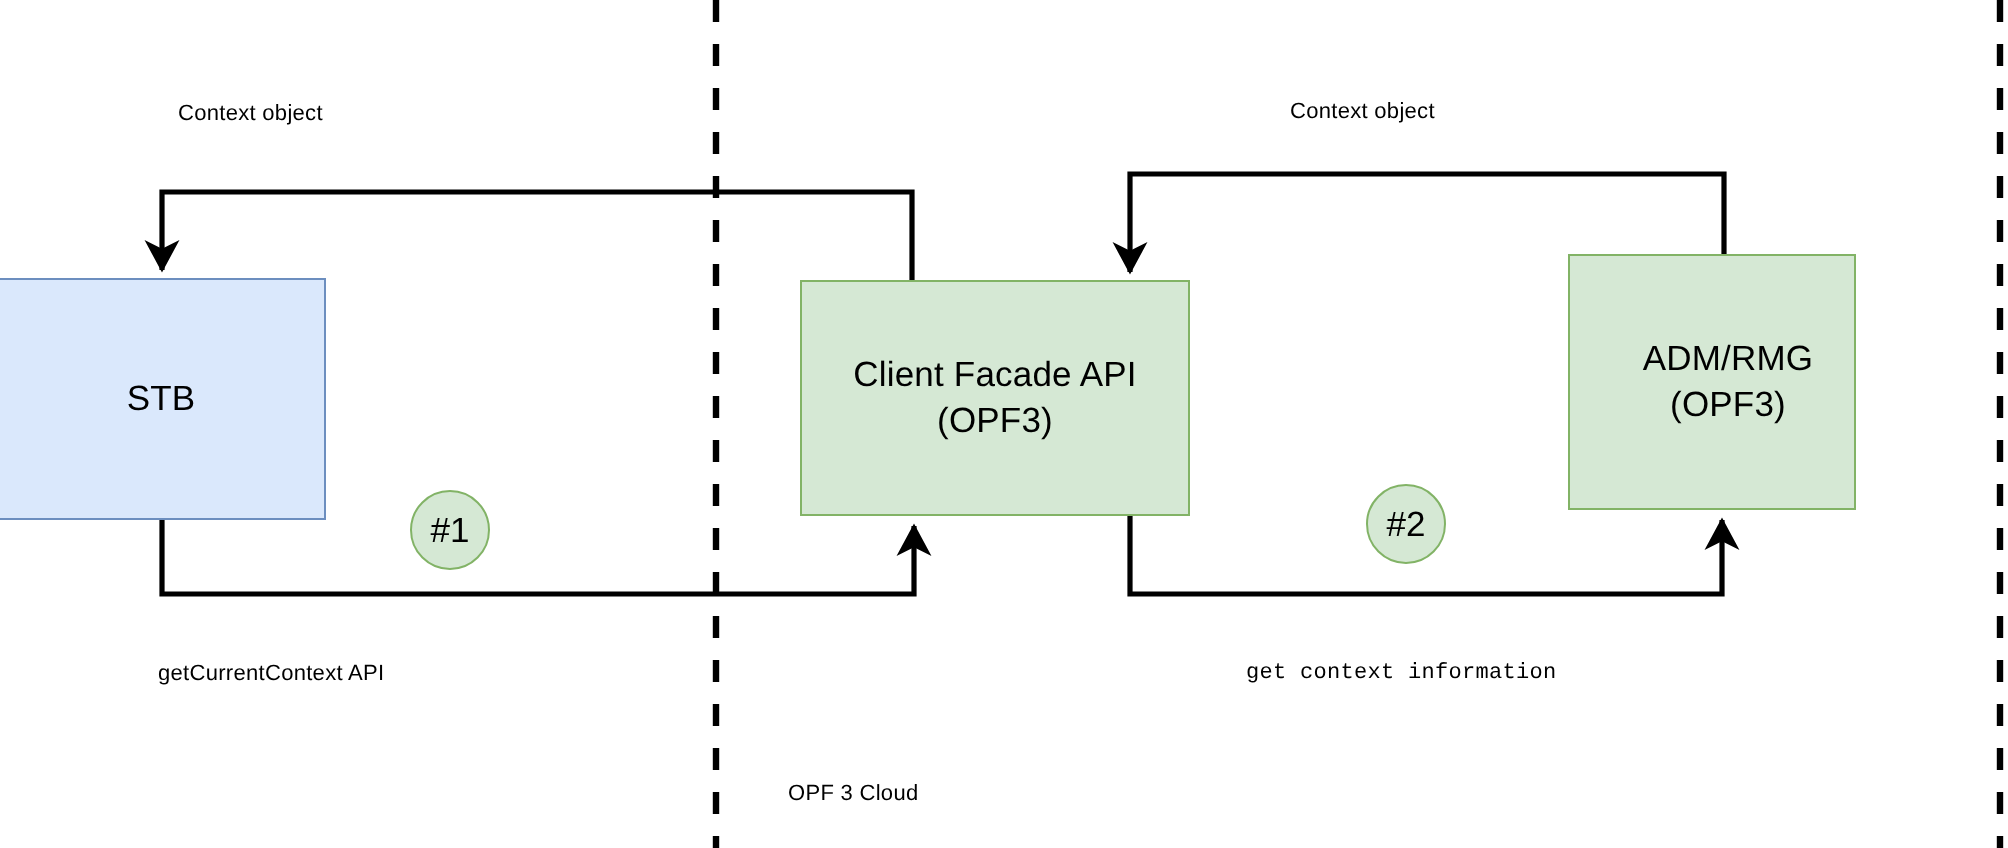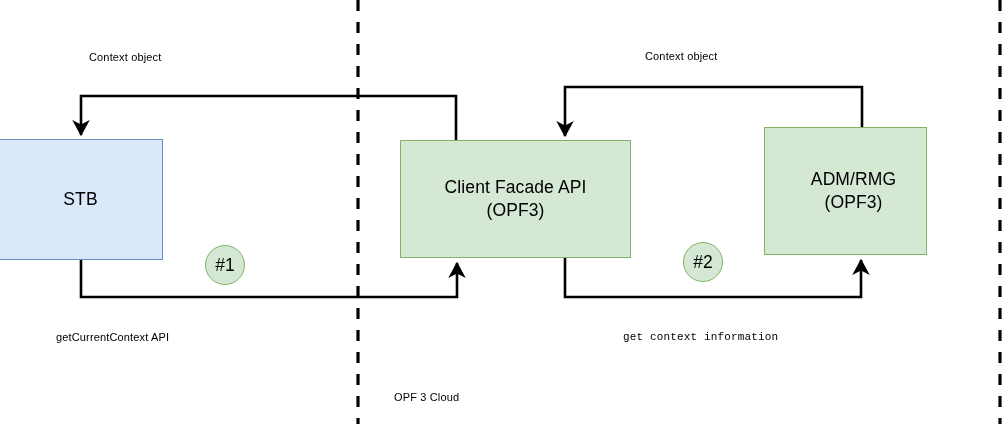--- a/index.html
+++ b/index.html
@@ -42,29 +42,29 @@
     left: -2px;
     top: 139px;
     width: 165px;
     height: 121px;
     background: #dae8fc;
     border: 1.6px solid #6c8ebf;
   }
   .node-facade {
     left: 400px;
     top: 140px;
-    width: 231px;
+    width: 195px;
     height: 118px;
     background: #d5e8d4;
     border: 1.6px solid #82b366;
   }
   .node-admrmg {
-    left: 764px;
+    left: 784px;
     top: 127px;
-    width: 163px;
+    width: 144px;
     height: 128px;
     background: #d5e8d4;
     border: 1.6px solid #82b366;
     padding-left: 16px;
   }
   .node-label {
     display: block;
     white-space: pre-line;
   }
   .badge {
@@ -86,21 +86,21 @@
 
   .edge-label {
     position: absolute;
     font-size: 11px;
     color: #000000;
     white-space: nowrap;
     letter-spacing: 0.15px;
   }
   .lbl-ctx-left    { left: 89px;  top: 51px;  }
   .lbl-ctx-right   { left: 645px; top: 50px;  }
-  .lbl-getcurrent  { left: 56px;  top: 331px; }
+  .lbl-getcurrent  { left: 79px;  top: 331px; }
   .lbl-getctxinfo  { left: 623px; top: 331px; font-family: Liberation Mono, monospace; }
   .lbl-cloud       { left: 394px; top: 391px; text-align: right; }
 </style>
 </head>
 <body>
 
 <div id="canvas">
 
   <svg id="wires" viewBox="0 0 1004 424" width="1004" height="424" aria-hidden="true">
     <defs>

